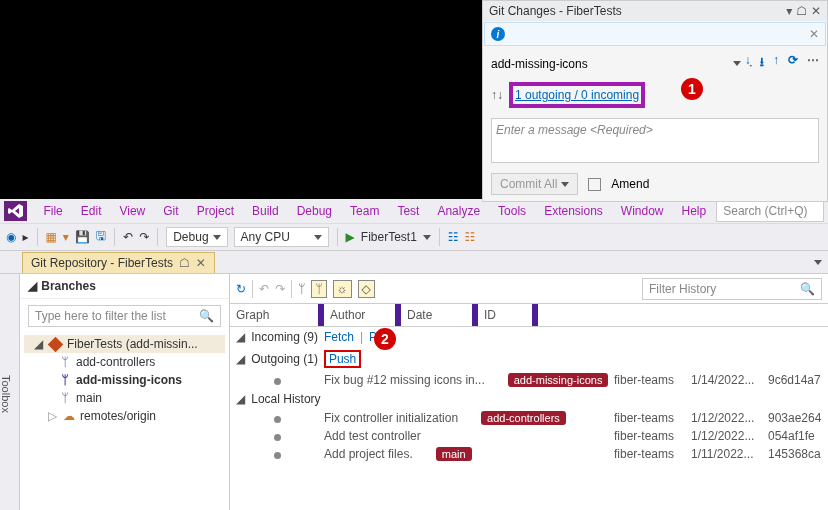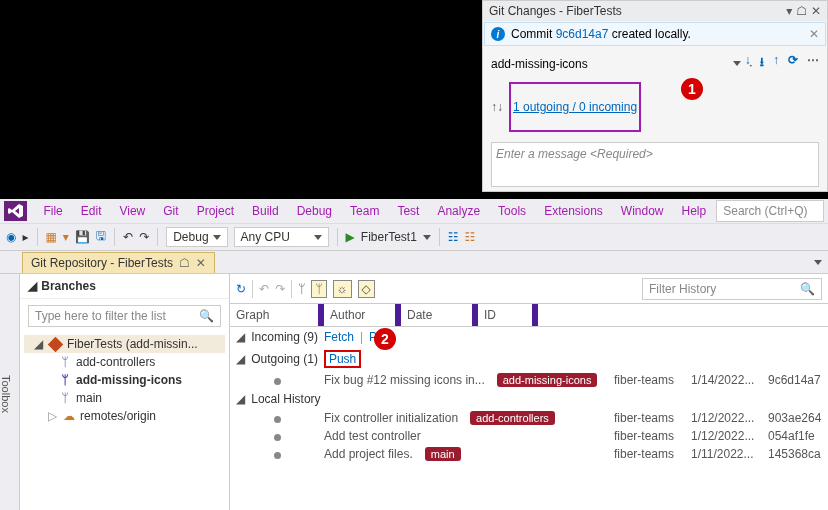--- a/index.html
+++ b/index.html
@@ -12,21 +12,21 @@
 .gp-info{background:#f0f7fd;border:1px solid #c6dff2;padding:4px 6px;display:flex;align-items:center;gap:6px;position:relative;margin:1px}
 .gp-info .x{position:absolute;right:6px;color:#888}
 .gp-info .i-icon{width:14px;height:14px;border-radius:50%;background:#0078d4;color:#fff;display:flex;align-items:center;justify-content:center;font-size:10px;font-weight:bold;font-style:italic}
 .gp-info a{color:#0066bb;text-decoration:none}
 .gp-branch{padding:6px 8px;display:flex;align-items:center;gap:4px}
 .gp-branch .name{flex:1}
 .gp-branch .drop{color:#555}
 .gp-icons{display:flex;gap:9px;color:#0066bb;font-weight:bold}
 .gp-out{padding:2px 8px 6px 8px;display:flex;align-items:center;gap:6px;position:relative}
 .gp-out .sync{color:#555}
-.gp-out a{color:#0066bb;text-decoration:underline;border:2px solid #a21caf;padding:16px 2px}
+.gp-out a{color:#0066bb;text-decoration:underline;border:4px solid #a21caf;padding:2px 2px}
 .badge1{position:absolute;left:198px;top:-2px;width:22px;height:22px;border-radius:50%;background:#d40200;color:#fff;display:flex;align-items:center;justify-content:center;font-weight:bold;font-size:14px}
 .gp-msg{margin:4px 8px;height:45px;border:1px solid #ccc;background:#fff;padding:4px;color:#888;font-style:italic}
 .gp-commit{padding:6px 8px;display:flex;align-items:center;gap:10px}
 .gp-commit .btn{border:1px solid #ccc;background:#eee;color:#999;padding:3px 8px;display:flex;align-items:center;gap:4px}
 .gp-commit .cb{width:13px;height:13px;border:1px solid #888;display:inline-block}
 .menubar{background:#eeeef2;height:24px;display:flex;align-items:center;padding:0 4px;gap:2px}
 .menubar .logo{width:24px;height:20px;background:#68217a;display:flex;align-items:center;justify-content:center;color:#fff;font-size:10px;margin-right:6px}
 .menubar span{padding:2px 8px;color:#a21caf}
 .menubar .search{margin-left:auto;border:1px solid #ccc;padding:3px 6px;background:#fff;color:#888;width:110px}
 .toolbar{background:#eeeef2;height:28px;display:flex;align-items:center;padding:0 6px;gap:6px;border-top:1px solid #ddd;border-bottom:1px solid #ccc;color:#333}
@@ -59,62 +59,67 @@
 .h-head div{padding:4px 6px;border-right:6px solid #4c1d95}
 .col-g{width:94px}.col-m{flex:1}.col-a{width:77px}.col-d{width:77px}.col-i{width:60px}
 .h-sec{padding:3px 6px;background:#fff;display:flex;align-items:center;gap:6px;color:#333}
 .h-sec .tw{color:#555}
 .h-sec a{color:#0066bb;text-decoration:none}
 .h-sec a.boxed{border:2px solid #d40200;padding:0 3px}
 .badge2{position:absolute;left:144px;top:54px;width:22px;height:22px;border-radius:50%;background:#d40200;color:#fff;display:flex;align-items:center;justify-content:center;font-weight:bold;font-size:14px;z-index:5}
 .h-row{display:flex;padding:2px 0;color:#555}
 .h-row .col-g{display:flex;justify-content:center}
 .h-row .dot{width:7px;height:7px;border-radius:50%;background:#888;margin-top:5px}
-.h-row .col-m{display:flex;align-items:center;gap:12px}
+.h-row .col-m{display:flex;align-items:center;gap:23px}
 .tag{background:#9b1c2f;color:#fff;padding:1px 6px;border-radius:3px;font-size:11px}
 .dropdown-caret{display:inline-block;width:0;height:0;border-left:4px solid transparent;border-right:4px solid transparent;border-top:5px solid #555}
 svg{display:block}
 </style>
 </head>
 <body>
 
 <div class="top-black">
   <div class="git-panel">
     <div class="gp-title">
       <span>Git Changes - FiberTests</span>
       <div class="gp-title-icons">
         <span>▾</span>
         <span>☖</span>
         <span>✕</span>
       </div>
     </div>
     <div class="gp-info">
       <span class="i-icon">i</span>
-      <span>
-        <span>Commit </span><a href="#">9c6d14a7</a><span> created locally.</span>
-      </span>
       <span class="x">✕</span>
     </div>
     <div class="gp-branch">
       <span class="name">add-missing-icons</span>
       <span class="drop dropdown-caret"></span>
       <div class="gp-icons">
         <span>↓̣</span>
         <span>⭳</span>
         <span>↑</span>
         <span>⟳</span>
         <span style="color:#555">⋯</span>
       </div>
     </div>
     <div class="gp-out">
       <span class="sync">↑↓</span>
       <a href="#">1 outgoing / 0 incoming</a>
       <div class="badge1">1</div>
     </div>
     <div class="gp-msg">Enter a message &lt;Required&gt;</div>
+    <div class="gp-commit">
+      <div class="btn">
+        <span>Commit All</span>
+        <span class="dropdown-caret"></span>
+      </div>
+      <span class="cb"></span>
+      <span>Amend</span>
+    </div>
   </div>
 </div>
 
 <div class="menubar">
   <div class="logo">
     <svg width="16" height="14" viewBox="0 0 16 14">
         <path d="M11 0 L15 2 V12 L11 14 L4 8 L1 10 L0 9 V5 L1 4 L4 6 Z M11 4 L7 7 L11 10 Z" fill="#fff"></path>
       </svg>
   </div>
   <span>File</span>

